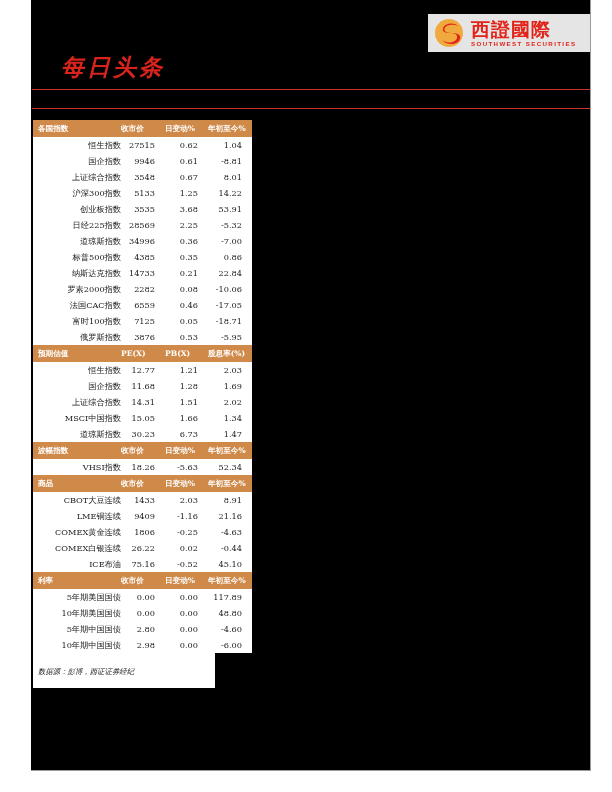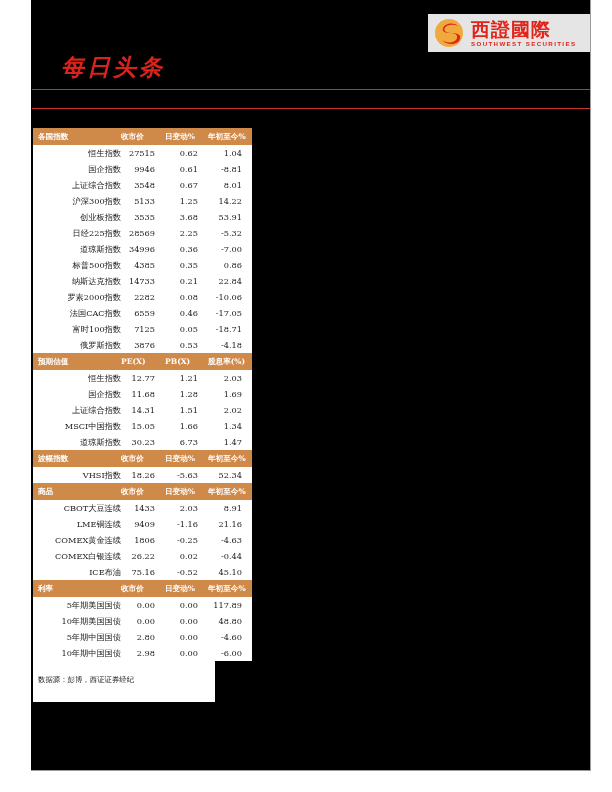--- a/index.html
+++ b/index.html
@@ -96,24 +96,24 @@
     height: 1px;
     background: #c9302c;
   }
   #rule-1 { top: 89px; }
   #rule-2 { top: 108px; }
 
   
   #table-wrap {
     position: absolute;
     left: 2px;
-    top: 128px;
+    top: 120px;
     width: 182px;
     background: #ffffff;
-    padding-bottom: 11px;
+    padding-bottom: 5px;
   }
   table.quote-table {
     border-collapse: collapse;
     width: 219px;
     table-layout: fixed;
   }
   table.quote-table col.c0 { width: 88px; }
   table.quote-table col.c1 { width: 44px; }
   table.quote-table col.c2 { width: 43px; }
   table.quote-table col.c3 { width: 44px; }
@@ -141,20 +141,21 @@
     line-height: 14px;
     padding: 1px 0;
     white-space: nowrap;
   }
   tr.data-row td.lbl { padding-left: 5px; text-align: right; }
   tr.data-row td.num { text-align: right; padding-right: 10px; }
 
   #source-note {
     font-family: "DejaVu Serif", serif;
     font-size: 7.4px;
+    font-style: italic;
     color: #1a1a1a;
     background: #ffffff;
     padding: 14px 0 6px 5px;
     white-space: nowrap;
   }
 </style>
 </head>
 <body>
 
 <div id="page">
@@ -261,21 +262,21 @@
           <tr class="data-row">
             <td class="lbl">富时100指数</td>
             <td class="num">7125</td>
             <td class="num">0.05</td>
             <td class="num">-18.71</td>
           </tr>
           <tr class="data-row">
             <td class="lbl">俄罗斯指数</td>
             <td class="num">3876</td>
             <td class="num">0.53</td>
-            <td class="num">-4.18</td>
+            <td class="num">-5.95</td>
           </tr>
           <tr class="section-head">
             <td class="lbl">预期估值</td>
             <td class="num">PE(X)</td>
             <td class="num">PB(X)</td>
             <td class="num">股息率(%)</td>
           </tr>
           <tr class="data-row">
             <td class="lbl">恒生指数</td>
             <td class="num">12.77</td>

